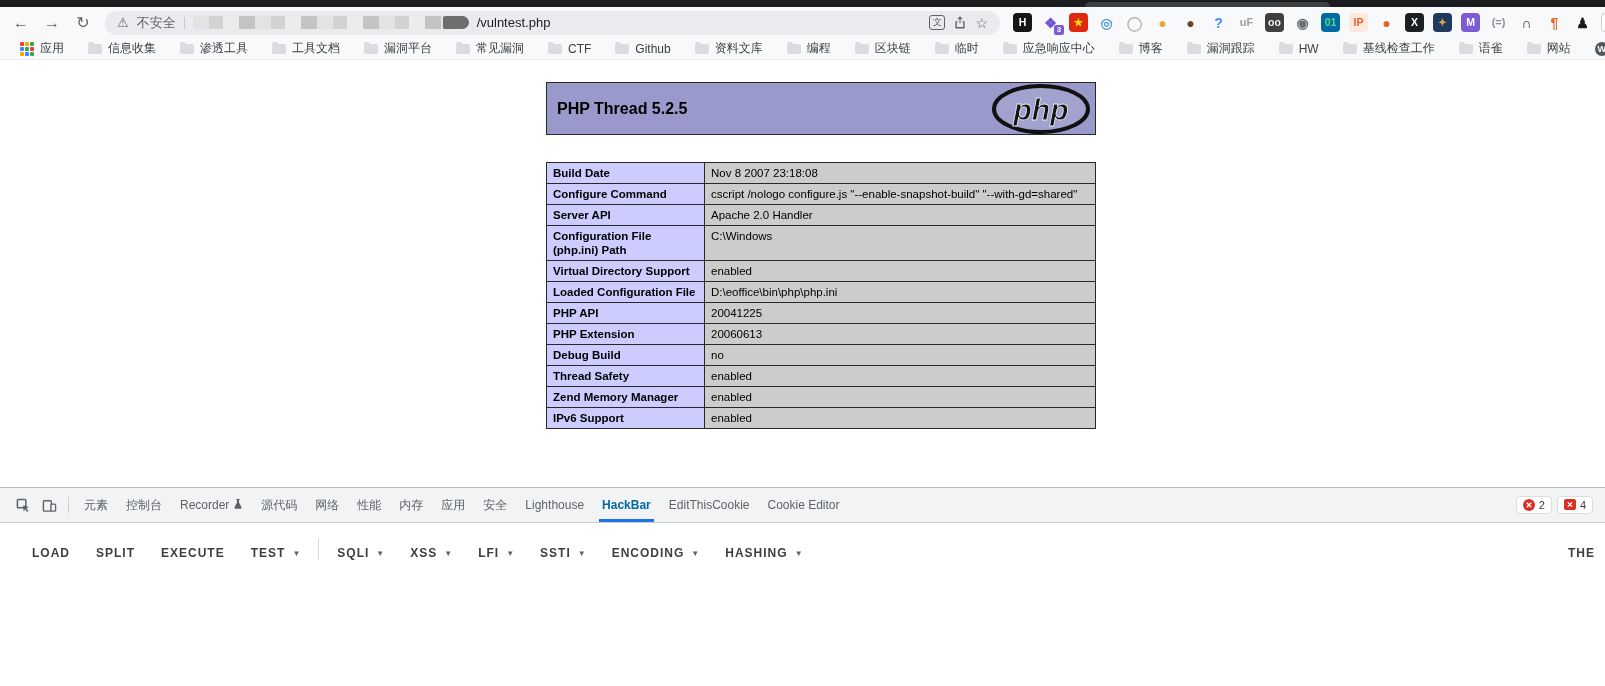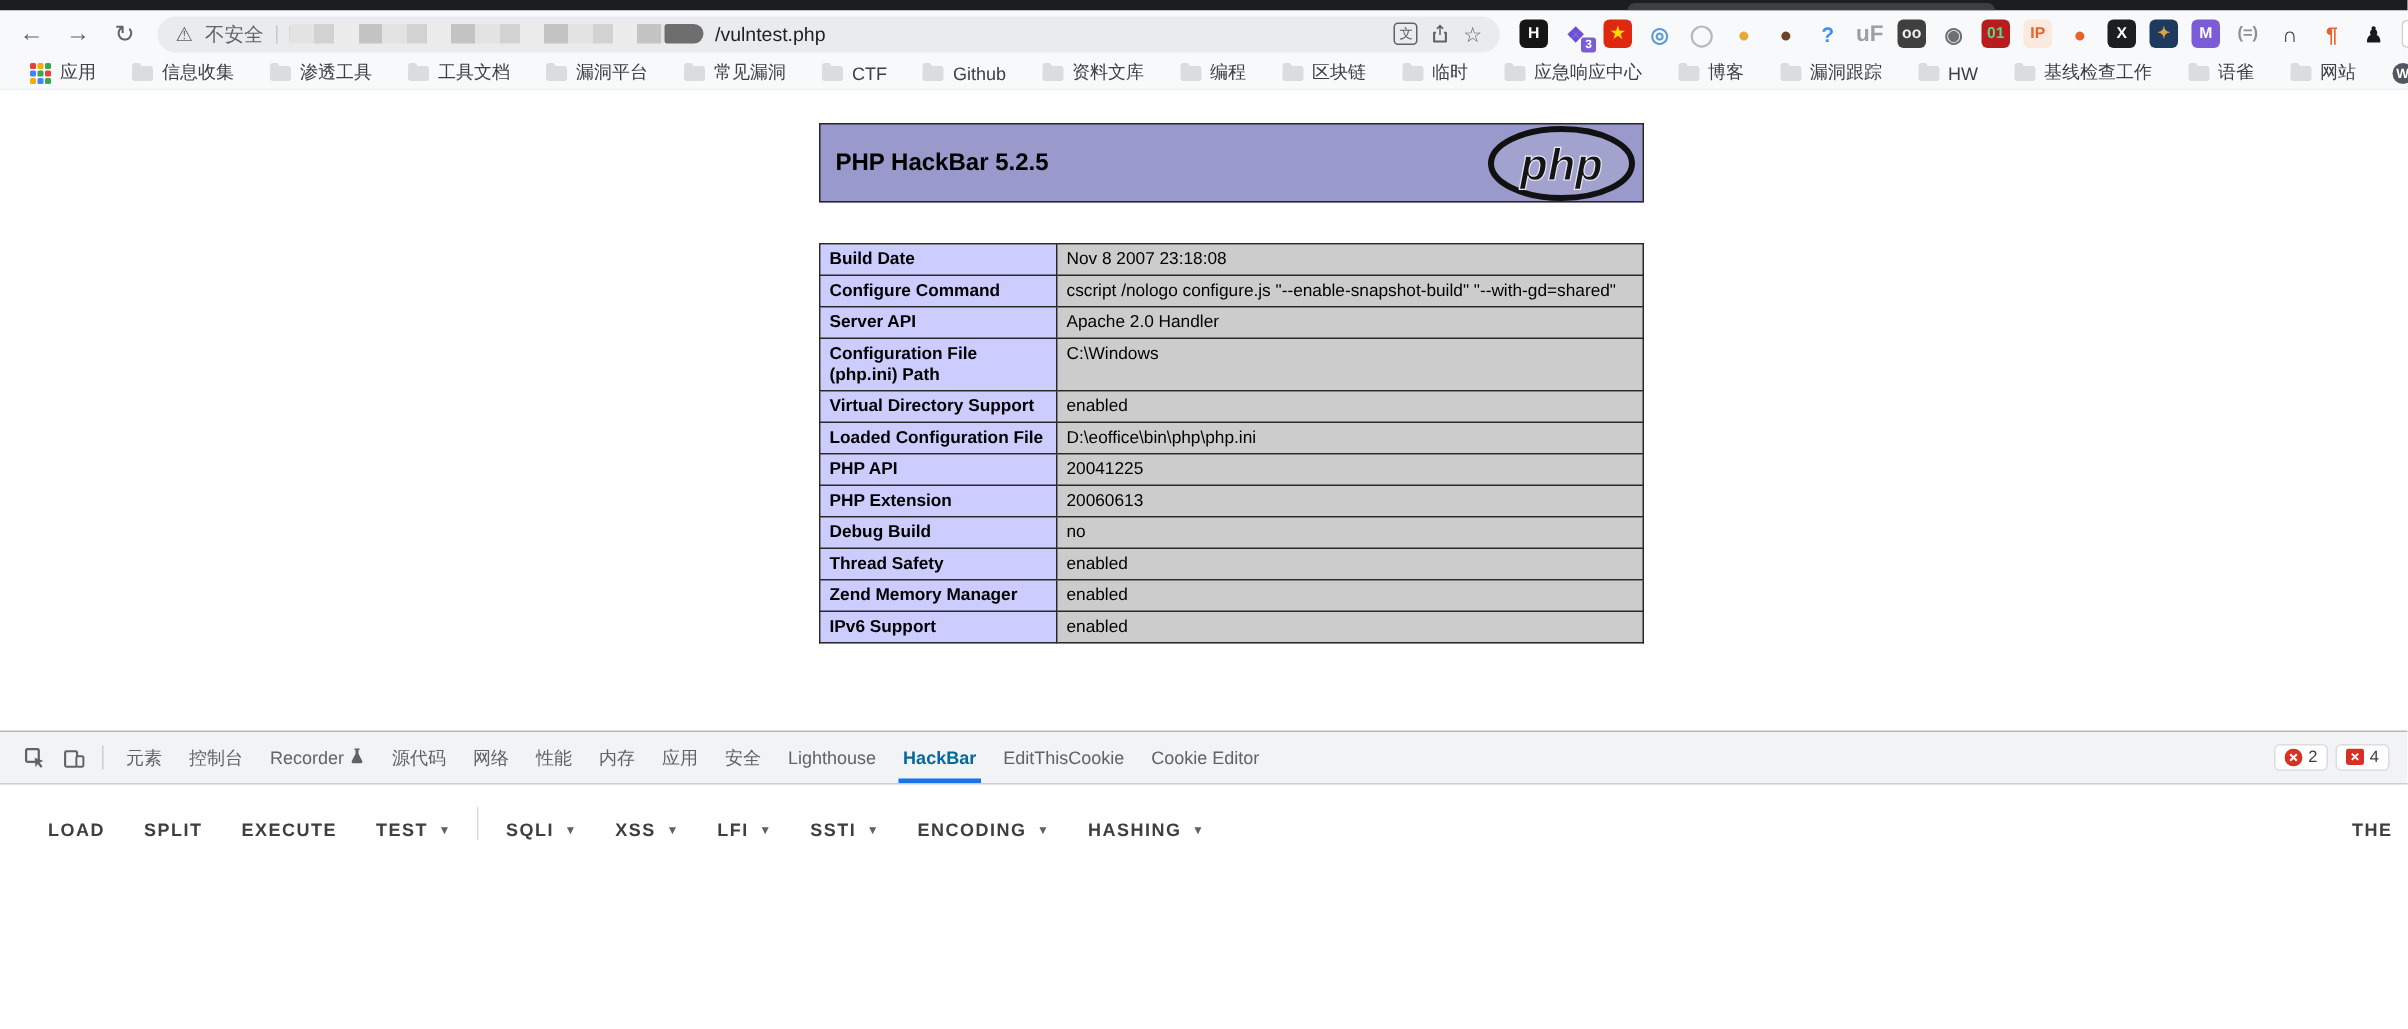--- a/index.html
+++ b/index.html
@@ -97,24 +97,24 @@
   </div>
   <div id="extensions-row">
       <span class="ext square" style="background: rgb(21, 21, 21); color: rgb(255, 255, 255);">H</span>
       <span class="ext plain" style="color: rgb(109, 79, 216);">❖<i class="ext-badge">3</i></span>
       <span class="ext square" style="background: rgb(222, 41, 16); color: rgb(255, 222, 0);">★</span>
       <span class="ext plain" style="color: rgb(91, 155, 213);">◎</span>
       <span class="ext plain" style="color: rgb(181, 184, 188);">◯</span>
       <span class="ext plain" style="color: rgb(233, 168, 60);">●</span>
       <span class="ext plain" style="color: rgb(109, 67, 39);">●</span>
       <span class="ext plain" style="color: rgb(63, 142, 247);">?</span>
-      <span class="ext plain" style="color: rgb(154, 160, 166); font-size: 15px;">uF</span>
+      <span class="ext plain" style="color: rgb(154, 160, 166); font-size: 11px;">uF</span>
       <span class="ext square" style="background: rgb(63, 63, 63); color: rgb(239, 239, 239);">oo</span>
       <span class="ext plain" style="color: rgb(108, 112, 117);">◉</span>
-      <span class="ext square" style="background: #b91c1c; color: rgb(88, 214, 141);">01</span>
+      <span class="ext square" style="background: #0369a1; color: rgb(88, 214, 141);">01</span>
       <span class="ext square" style="background: rgb(251, 233, 221); color: rgb(232, 99, 44);">IP</span>
       <span class="ext plain" style="color: rgb(232, 99, 44);">●</span>
       <span class="ext square" style="background: rgb(28, 31, 34); color: rgb(255, 255, 255);">X</span>
       <span class="ext square" style="background: rgb(31, 58, 95); color: rgb(217, 164, 65);">✦</span>
       <span class="ext square" style="background: rgb(123, 92, 214); color: rgb(255, 255, 255);">M</span>
       <span class="ext plain" style="color: rgb(138, 143, 148); font-size: 11px;">(=)</span>
       <span class="ext plain" style="color: rgb(46, 51, 56);">∩</span>
       <span class="ext plain" style="color: rgb(232, 99, 44);">¶</span>
       <span class="ext plain" style="color: rgb(23, 25, 28);">♟</span>
       <span class="ext square" style="background: rgb(255, 255, 255); color: rgb(38, 40, 43); box-shadow: rgb(208, 208, 208) 0px 0px 0px 1px inset;">♙</span>
@@ -211,21 +211,21 @@
       <span class="bm-folder"></span>
       <span>网站</span>
     </span>
     <span class="bm">
       <span class="bm-wp">W</span>
     </span>
 </div>
 
 <div id="content">
   <div id="php-header">
-    <h1>PHP HackBar 5.2.5</h1>
+    <h1>PHP Thread 5.2.5</h1>
     <svg id="php-logo" width="100" height="50" viewBox="0 0 100 50">
       <ellipse cx="50" cy="25" rx="47" ry="23" fill="#a2a2cf" stroke="#111" stroke-width="4"></ellipse>
       <text x="50" y="36" text-anchor="middle" font-family="Liberation Sans, sans-serif" font-size="30" font-weight="bold" font-style="italic" fill="#141414" stroke="#e8e8f4" stroke-width="0.8">php</text>
     </svg>
   </div>
   <table id="info-table">
       <tbody id="info-tbody">
         <tr>
           <td class="k">Build Date</td>
           <td class="v">Nov 8 2007 23:18:08</td>

